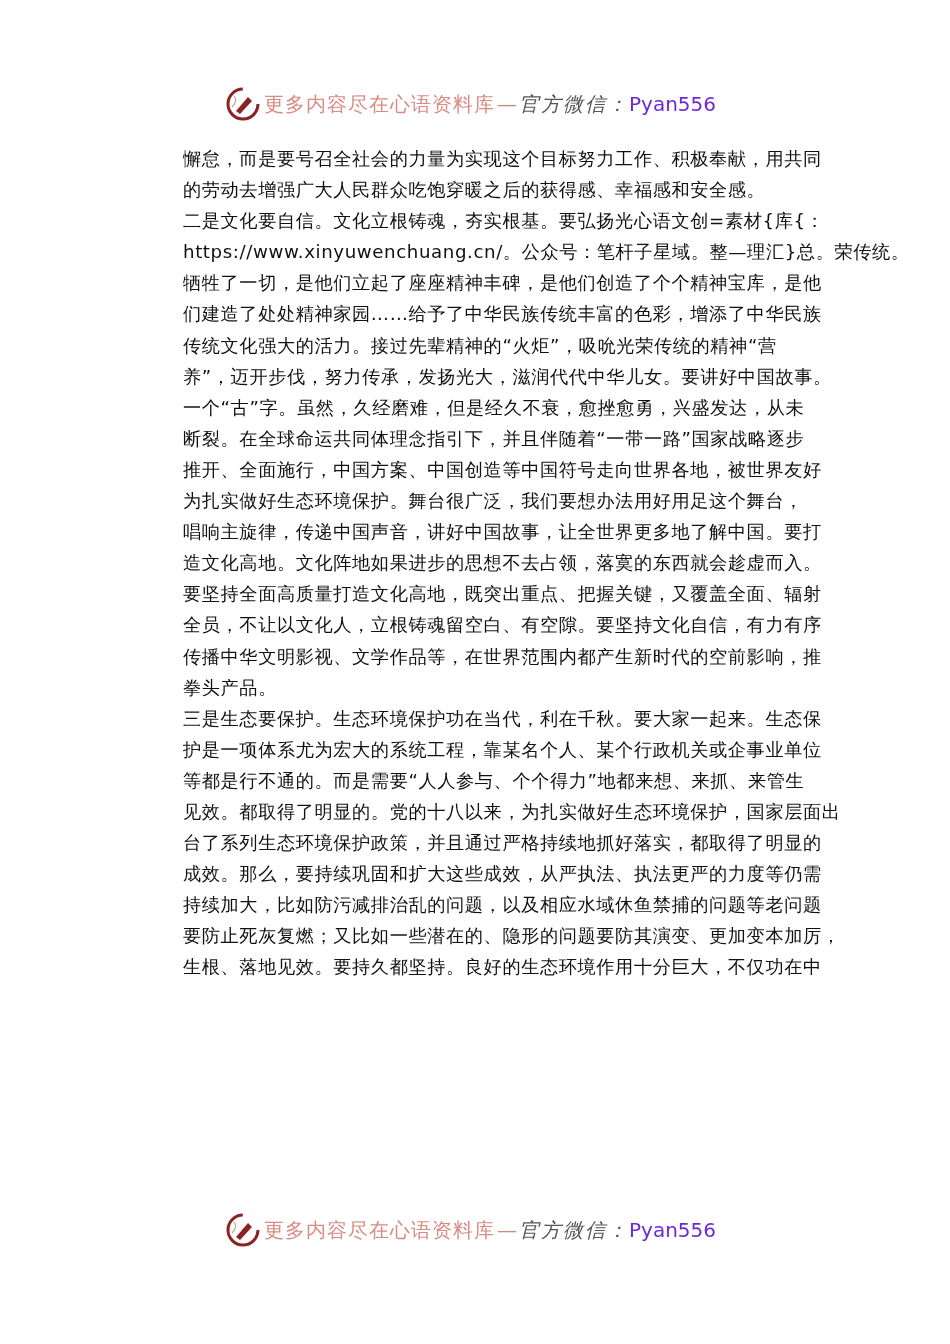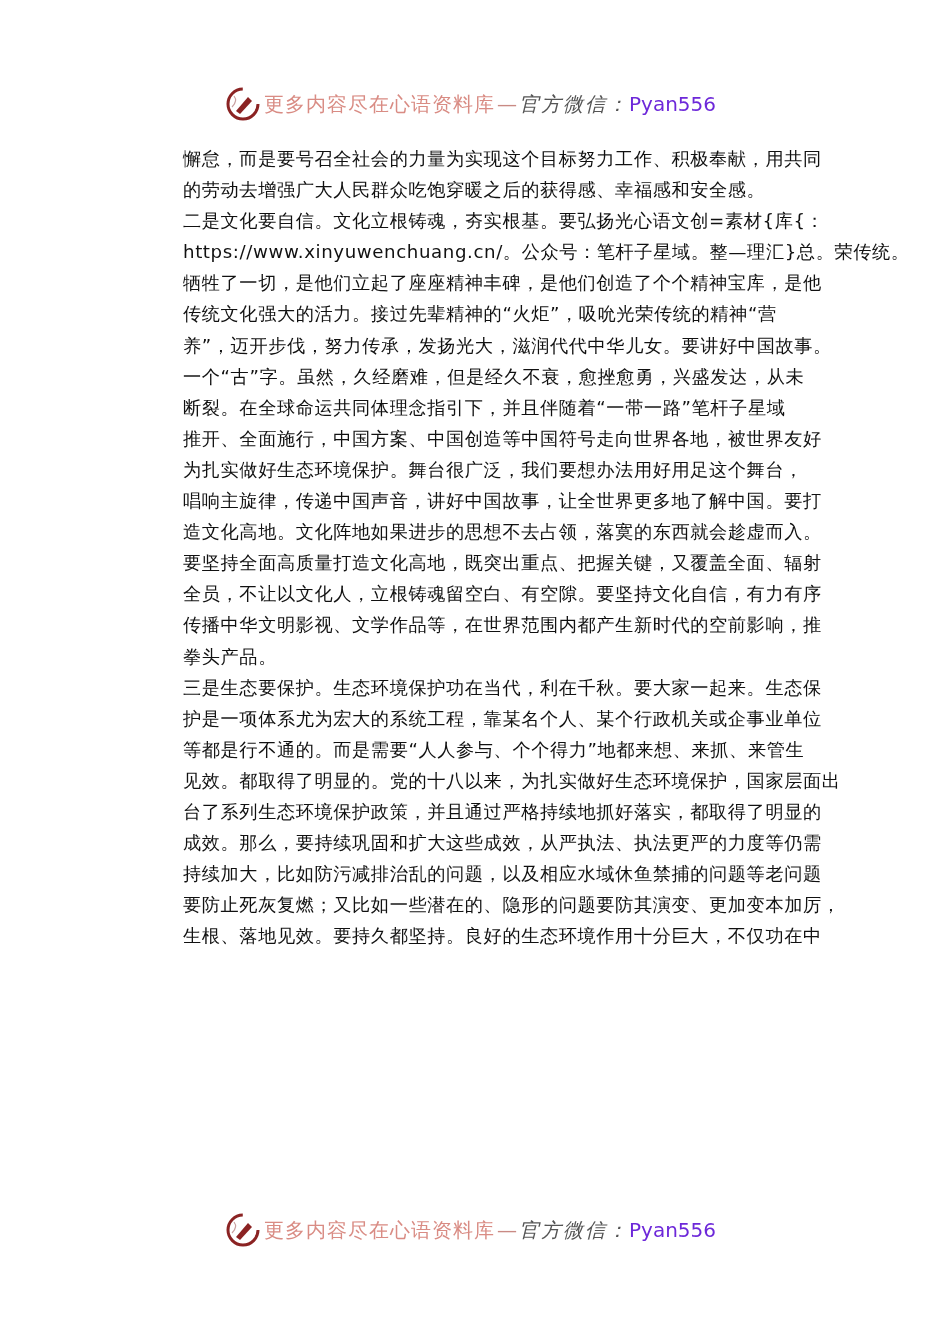--- a/index.html
+++ b/index.html
@@ -29,24 +29,25 @@
   <span class="b-wx">官方微信：</span>
   <span class="b-id">Pyan556</span>
 </div>
 
 <div class="content">
   <div class="line">懈怠，而是要号召全社会的力量为实现这个目标努力工作、积极奉献，用共同</div>
   <div class="line">的劳动去增强广大人民群众吃饱穿暖之后的获得感、幸福感和安全感。</div>
   <div class="line">二是文化要自信。文化立根铸魂，夯实根基。要弘扬光心语文创=素材{库{：</div>
   <div class="line">https://www.xinyuwenchuang.cn/。公众号：笔杆子星域。整—理汇}总。荣传统。</div>
   <div class="line">牺牲了一切，是他们立起了座座精神丰碑，是他们创造了个个精神宝库，是他</div>
+  <div class="line">们建造了处处精神家园……给予了中华民族传统丰富的色彩，增添了中华民族</div>
   <div class="line">传统文化强大的活力。接过先辈精神的“火炬”，吸吮光荣传统的精神“营</div>
   <div class="line">养”，迈开步伐，努力传承，发扬光大，滋润代代中华儿女。要讲好中国故事。</div>
   <div class="line">一个“古”字。虽然，久经磨难，但是经久不衰，愈挫愈勇，兴盛发达，从未</div>
-  <div class="line">断裂。在全球命运共同体理念指引下，并且伴随着“一带一路”笔杆子星域</div>
+  <div class="line">断裂。在全球命运共同体理念指引下，并且伴随着“一带一路”国家战略逐步</div>
   <div class="line">推开、全面施行，中国方案、中国创造等中国符号走向世界各地，被世界友好</div>
   <div class="line">为扎实做好生态环境保护。舞台很广泛，我们要想办法用好用足这个舞台，</div>
   <div class="line">唱响主旋律，传递中国声音，讲好中国故事，让全世界更多地了解中国。要打</div>
   <div class="line">造文化高地。文化阵地如果进步的思想不去占领，落寞的东西就会趁虚而入。</div>
   <div class="line">要坚持全面高质量打造文化高地，既突出重点、把握关键，又覆盖全面、辐射</div>
   <div class="line">全员，不让以文化人，立根铸魂留空白、有空隙。要坚持文化自信，有力有序</div>
   <div class="line">传播中华文明影视、文学作品等，在世界范围内都产生新时代的空前影响，推</div>
   <div class="line">拳头产品。</div>
   <div class="line">三是生态要保护。生态环境保护功在当代，利在千秋。要大家一起来。生态保</div>
   <div class="line">护是一项体系尤为宏大的系统工程，靠某名个人、某个行政机关或企事业单位</div>

